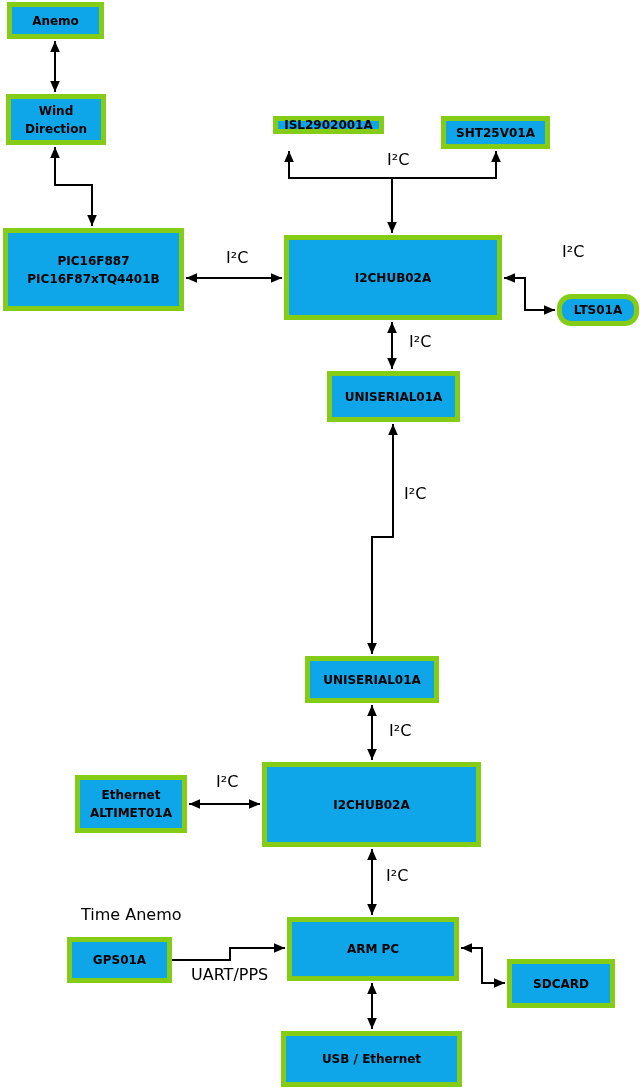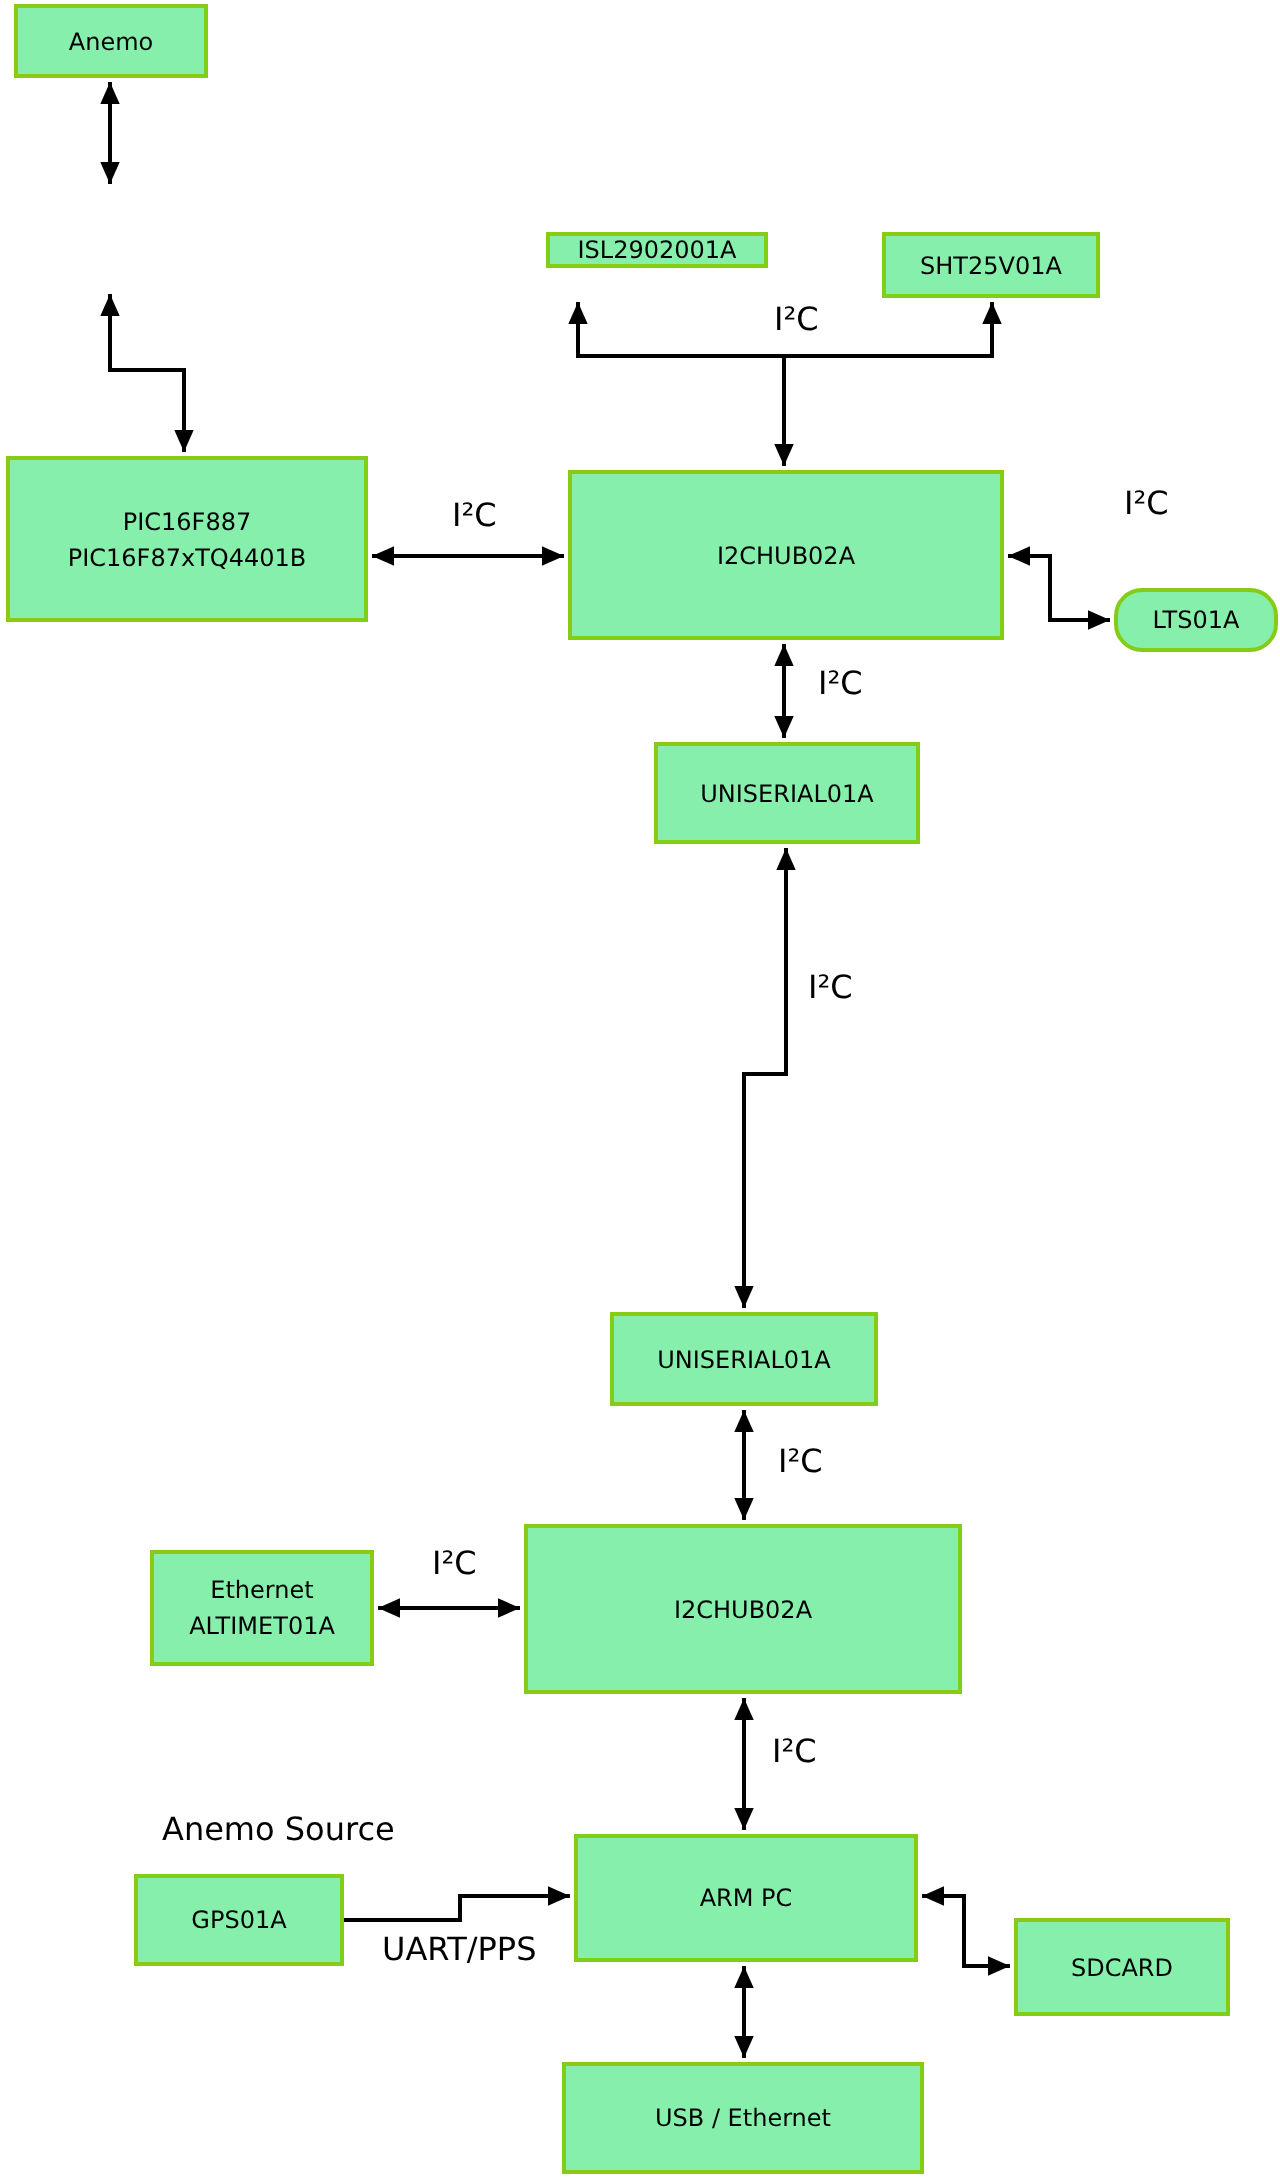--- a/index.html
+++ b/index.html
@@ -13,29 +13,30 @@
     color: #000000;
     overflow: hidden;
   }
   svg.wires {
     position: absolute;
     left: 0; top: 0;
     width: 640px; height: 1089px;
   }
   .node {
     position: absolute;
-    border: 2px solid #84cc16;
-    background: #86efac;
+    border: 5px solid #84cc16;
+    background: #0ea5e9;
     display: flex;
     align-items: center;
     justify-content: center;
     text-align: center;
     font-size: 12px;
     line-height: 18px;
     white-space: pre-line;
+    font-weight: bold;
   }
   .edge-label {
     position: absolute;
     font-size: 16px;
     line-height: 14px;
     white-space: nowrap;
   }
 </style>
 </head>
 <body>
@@ -64,20 +65,22 @@
       <path d="M189,804 L260,804" marker-start="url(#ah-start)" marker-end="url(#ah-end)"></path>
       <path d="M372,849 L372,915" marker-start="url(#ah-start)" marker-end="url(#ah-end)"></path>
       <path d="M172,960 L230,960 L230,948 L285,948" marker-end="url(#ah-end)"></path>
       <path d="M461,948 L482,948 L482,983 L505,983" marker-start="url(#ah-start)" marker-end="url(#ah-end)"></path>
       <path d="M372,983 L372,1029" marker-start="url(#ah-start)" marker-end="url(#ah-end)"></path>
     </g>
   </svg>
 
   <div class="node" style="left:7px;   top:2px;   width:97px;  height:37px;">Anemo</div>
 
+  <div class="node" style="left:6px;   top:94px;  width:100px; height:51px;">Wind
+Direction</div>
 
   <div class="node" style="left:3px;   top:228px; width:181px; height:83px;">PIC16F887
 PIC16F87xTQ4401B</div>
 
   <div class="node" style="left:233px; top:116px; width:111px; height:18px;margin-left:40px;">ISL2902001A</div>
 
   <div class="node" style="left:441px; top:116px; width:109px; height:33px;">SHT25V01A</div>
 
   <div class="node" style="left:284px; top:235px; width:218px; height:85px;">I2CHUB02A</div>
 
@@ -109,17 +112,17 @@
   <div class="edge-label" style="left:409px; top:335px;">I²C</div>
 
   <div class="edge-label" style="left:404px; top:487px;">I²C</div>
 
   <div class="edge-label" style="left:389px; top:724px;">I²C</div>
 
   <div class="edge-label" style="left:216px; top:775px;">I²C</div>
 
   <div class="edge-label" style="left:386px; top:869px;">I²C</div>
 
-  <div class="edge-label" style="left:81px; top:908px;">Anemo Source</div>
+  <div class="edge-label" style="left:81px; top:908px;">Time Anemo</div>
 
   <div class="edge-label" style="left:191px; top:968px;">UART/PPS</div>
 
 </div>
 
 </body></html>

